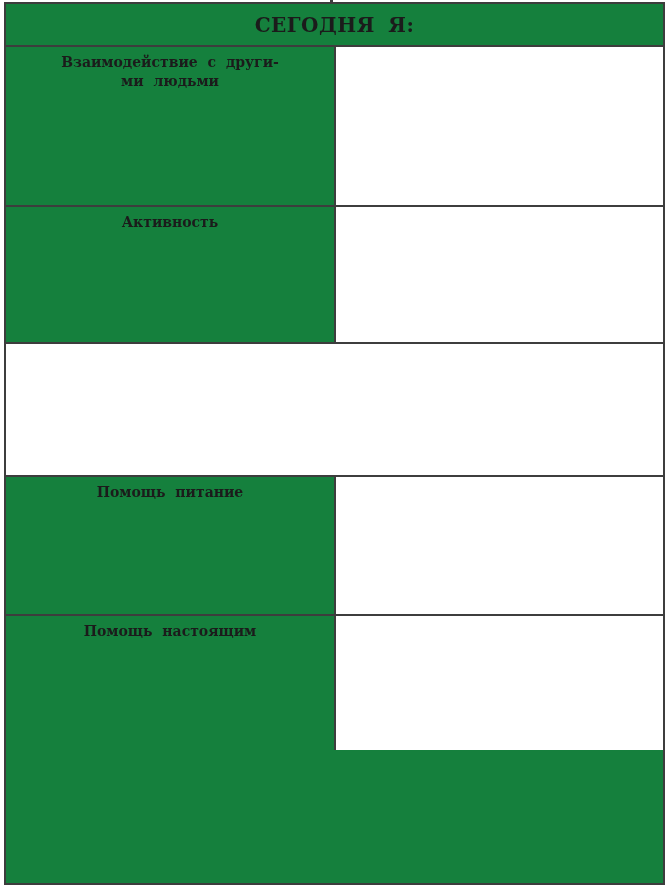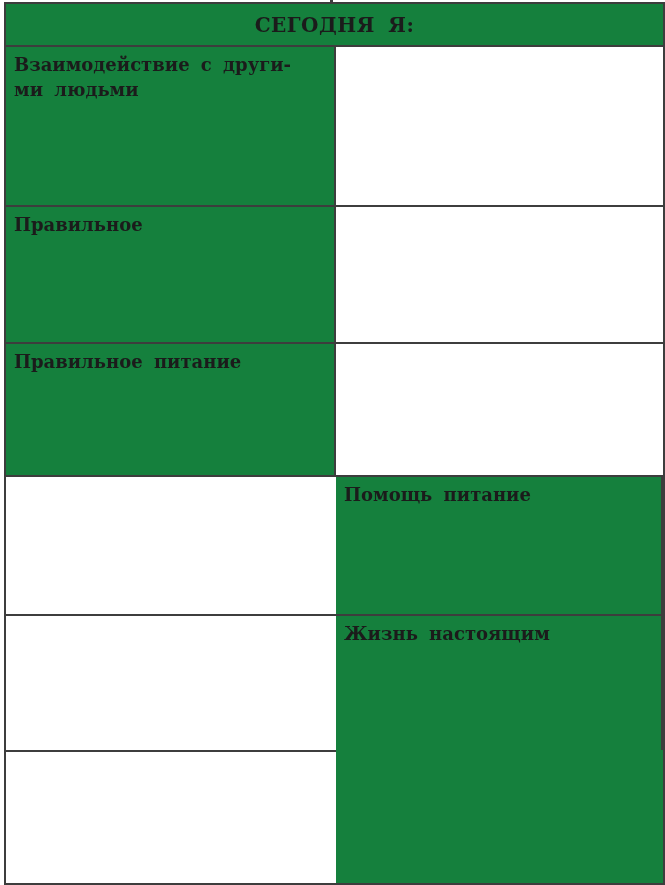--- a/index.html
+++ b/index.html
@@ -44,23 +44,23 @@
     justify-content: center;
     font-weight: bold;
     font-size: 20px;
     letter-spacing: 0.5px;
     word-spacing: 6px;
   }
   .cell-label {
     border-top: 2px solid #3d3d3d;
     border-right: 2px solid #3d3d3d;
     padding: 6px 8px 4px 8px;
-    text-align: left;
+    text-align: center;
     font-weight: bold;
-    font-size: 18px;
+    font-size: 14px;
     line-height: 1.38;
     word-spacing: 5px;
     white-space: pre-line;
     box-sizing: border-box;
   }
   .cell-value {
     border-top: 2px solid #3d3d3d;
     background: #ffffff;
   }
 </style>
@@ -71,28 +71,27 @@
   <div class="top-tick"></div>
 
   <div class="tbl">
 
     <div class="hdr">СЕГОДНЯ Я:</div>
 
     <div class="cell-label">Взаимодействие с други-
 ми людьми</div>
     <div class="cell-value"></div>
 
-    <div class="cell-label">Правильное</div>
+    <div class="cell-label">Активность</div>
     <div class="cell-value"></div>
 
-    <div class="cell-label">Правильное питание</div>
     <div class="cell-value"></div>
 
     <div class="cell-value"></div>
 
     <div class="cell-label">Помощь питание</div>
     <div class="cell-value"></div>
 
-    <div class="cell-label">Жизнь настоящим</div>
+    <div class="cell-label">Помощь настоящим</div>
     <div class="cell-value"></div>
 
   </div>
 </div>
 
 </body></html>

